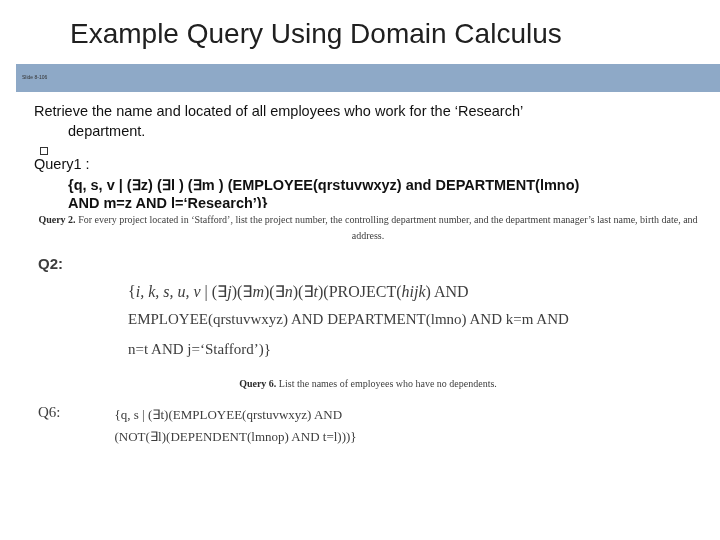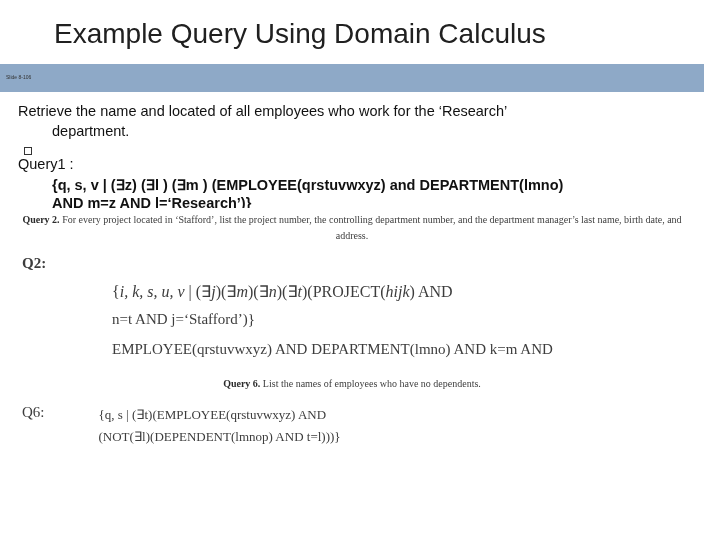--- a/index.html
+++ b/index.html
@@ -1,31 +1,31 @@
 <!DOCTYPE html>
 <html><head>
 <meta charset="utf-8">
 <style>
   * { margin: 0; padding: 0; box-sizing: border-box; }
   html, body { width: 720px; height: 540px; background: #fff; font-family: Arial, Helvetica, sans-serif; overflow: hidden; }
-  .slide { width: 704px; height: 540px; position: relative; }
+  .slide { width: 704px; height: 540px; position: relative; margin-left: 16px; }
   .title-area { padding: 18px 30px 8px 54px; }
   .title-area h1 { font-size: 28px; font-weight: 400; color: #202020; }
   .banner { height: 28px; background: #8ea9c7; margin-top: 6px; display: flex; align-items: center; padding-left: 6px; }
   .banner span { font-size: 5px; color: #333; line-height: 1.1; }
   .content-top { padding: 10px 24px 0 18px; font-size: 14.5px; line-height: 1.35; color: #111; font-weight: 500; }
   .content-top .hanging { padding-left: 34px; text-indent: -0px; }
   .bullet-row { display: flex; align-items: flex-start; margin-top: 2px; flex-direction: column; }
   .sq-bullet { width: 8px; height: 8px; border: 1.5px solid #333; margin: 4px 14px 0 6px; flex: 0 0 auto; }
   .bullet-text { flex: 1; }
   .formula1 { padding-left: 34px; font-weight: 700; margin-top: 1px; }
   .img-block { padding: 4px 22px 0 22px; }
   .q-desc { font-family: Georgia, 'Times New Roman', serif; font-size: 10px; color: #3d3d3d; line-height: 1.55; margin-bottom: 12px; text-align: center; }
   .q-desc .qlabel { font-weight: 700; color: #2b2b2b; }
-  .q-label-row { font-family: Liberation Serif, serif; font-size: 15px; color: #3d3d3d; font-weight: 700; margin-bottom: 6px; margin-top: 4px; }
+  .q-label-row { font-family: Liberation Sans, sans-serif; font-size: 15px; color: #3d3d3d; font-weight: 700; margin-bottom: 6px; margin-top: 4px; }
   .q-math { font-family: Georgia, 'Times New Roman', serif; font-size: 16px; color: #3d3d3d; padding-left: 90px; line-height: 1.7; margin-bottom: 8px; }
   .q-math .it { font-style: italic; }
   .q-math-line2 { padding-left: 90px; font-family: Georgia, 'Times New Roman', serif; font-size: 15px; color: #3d3d3d; line-height: 1.7; margin-top: -6px; margin-bottom: 10px; }
   .q6row { display: flex; gap: 54px; align-items: flex-start; margin-top: 6px; }
   .q6row .lbl { font-family: Georgia, 'Times New Roman', serif; font-size: 15px; font-weight: 400; color: #3d3d3d; }
   .q6row .math { font-family: Georgia, 'Times New Roman', serif; font-size: 13px; color: #3d3d3d; line-height: 1.7; }
 </style>
 </head>
 <body>
 
@@ -55,24 +55,24 @@
     <p class="q-desc">
       <span class="qlabel">Query 2.</span>
       <span>For every project located in ‘Stafford’, list the project number, the controlling department number, and the department manager’s last name, birth date, and address.</span>
     </p>
 
     <div class="q-label-row">Q2:</div>
     <div class="q-math">
       <span>{</span><span class="it">i, k, s, u, v</span><span> | (∃</span><span class="it">j</span><span>)(∃</span><span class="it">m</span><span>)(∃</span><span class="it">n</span><span>)(∃</span><span class="it">t</span><span>)(PROJECT(</span><span class="it">hijk</span><span>) AND</span>
     </div>
     <div class="q-math-line2">
-      <span class="it">n=t</span><span> AND </span><span class="it">j</span><span>=‘Stafford’)}</span>
+      <span>EMPLOYEE(</span><span class="it">qrstuvwxyz</span><span>) AND DEPARTMENT(</span><span class="it">lmno</span><span>) AND </span><span class="it">k=m</span><span> AND</span>
     </div>
     <div class="q-math-line2">
-      <span>EMPLOYEE(</span><span class="it">qrstuvwxyz</span><span>) AND DEPARTMENT(</span><span class="it">lmno</span><span>) AND </span><span class="it">k=m</span><span> AND</span>
+      <span class="it">n=t</span><span> AND </span><span class="it">j</span><span>=‘Stafford’)}</span>
     </div>
 
     <p class="q-desc" style="margin-top:14px;">
       <span class="qlabel">Query 6.</span>
       <span>List the names of employees who have no dependents.</span>
     </p>
 
     <div class="q6row">
       <div class="lbl">Q6:</div>
       <div class="math">

